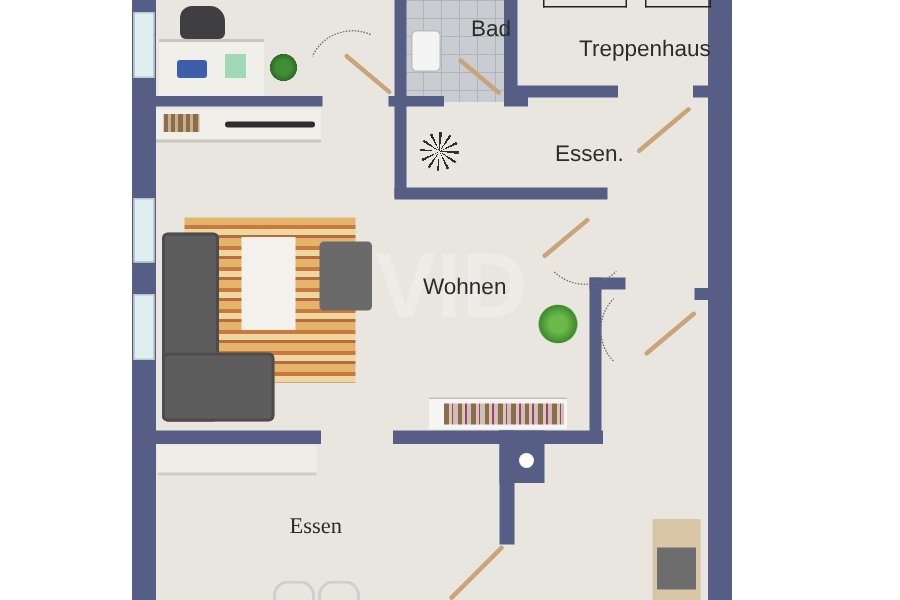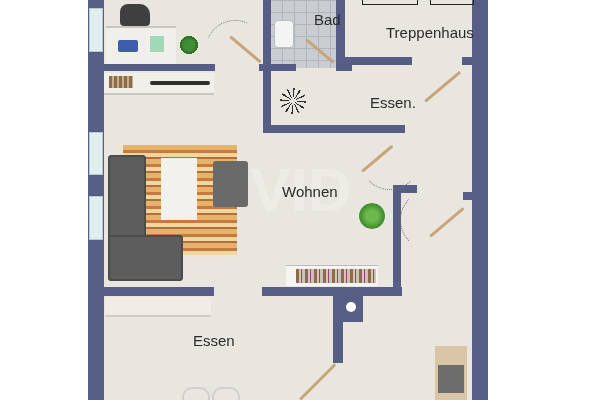--- a/index.html
+++ b/index.html
@@ -100,14 +100,14 @@
   <div class="arc" style="left:205px;top:20px;width:60px;height:60px;border-color:#6e6e6e transparent transparent transparent;transform:rotate(-20deg);"></div>
   <div class="arc" style="left:360px;top:130px;width:60px;height:60px;border-color:transparent transparent #6e6e6e transparent;"></div>
   <div class="arc" style="left:400px;top:190px;width:60px;height:60px;border-color:transparent transparent transparent #6e6e6e;"></div>
 
   <div style="position:absolute;left:250px;top:135px;font-size:61px;color:rgba(255,255,255,0.25);font-weight:bold;margin-top:20px;">VID</div>
 
   <div class="label" style="left:314px;top:11px;">Bad</div>
   <div class="label" style="left:386px;top:24px;text-align:center;">Treppenhaus</div>
   <div class="label" style="left:370px;top:94px;">Essen.</div>
   <div class="label" style="left:282px;top:183px;">Wohnen</div>
-  <div class="label" style="left:193px;top:332px;">Essen</div>
+  <div class="label" style="left:193px;top:343px;font-family:Liberation Serif, serif;">Essen</div>
 </div>
 
 </body></html>

